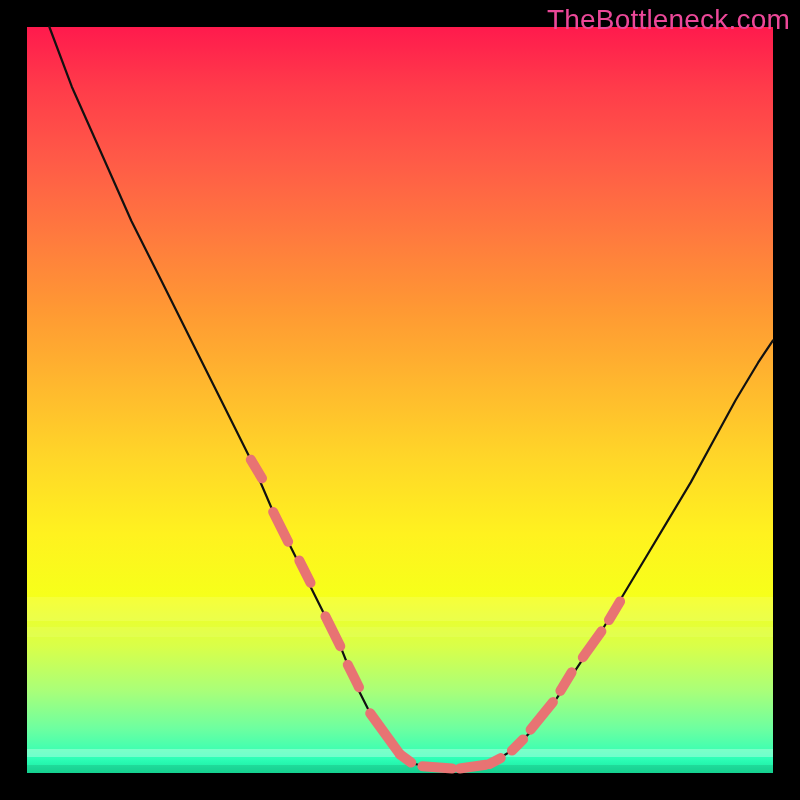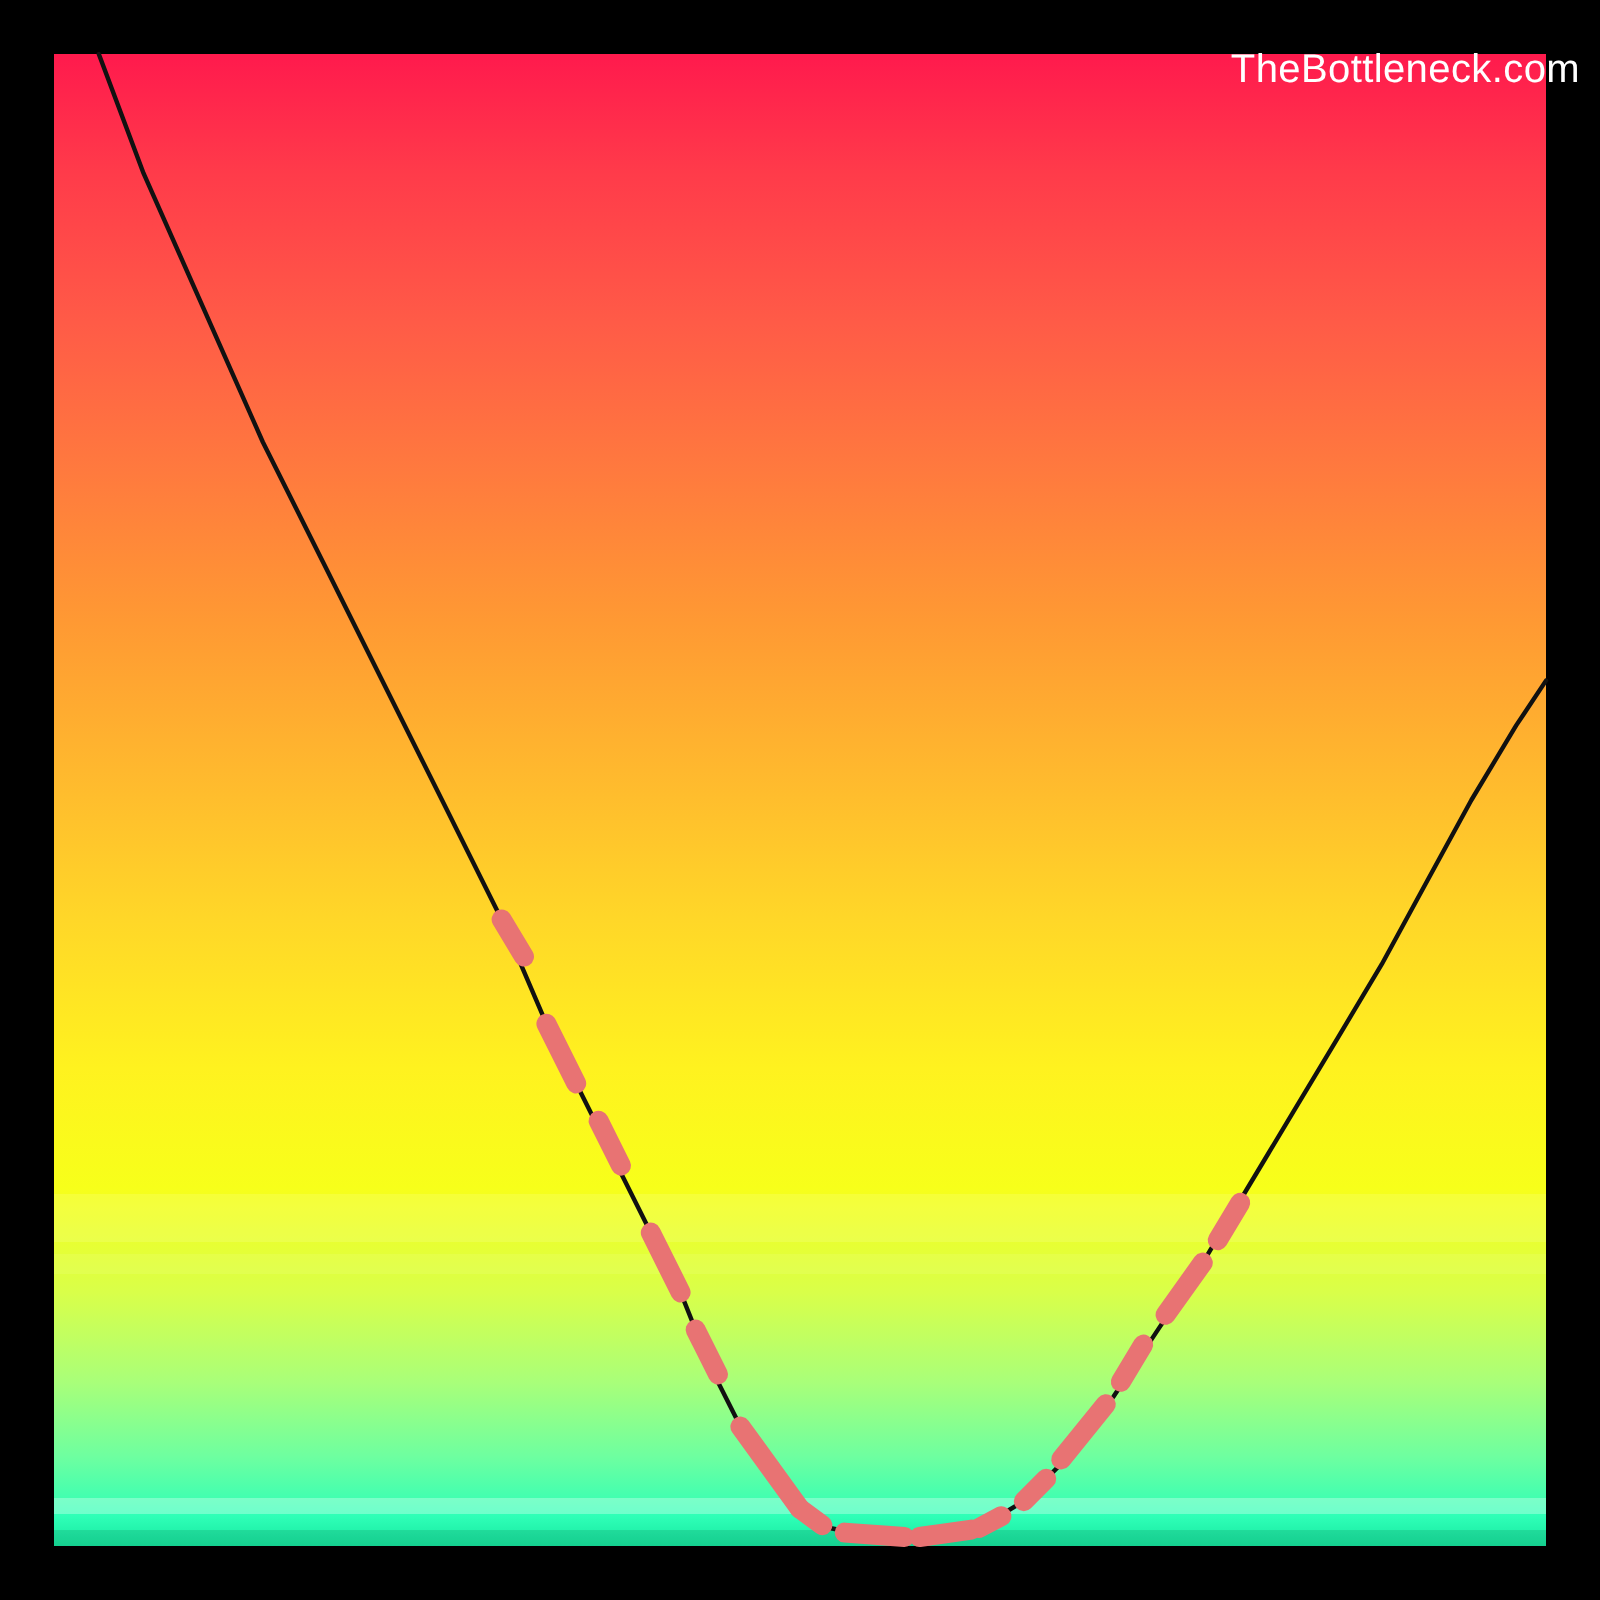--- a/index.html
+++ b/index.html
@@ -31,26 +31,25 @@
       #a9ff79 89%,
       #6effa0 94%,
       #2fffb7 98%,
       #16e8a0 100%
     );
   }
   .watermark {
     position: absolute;
     top: 4px;
     right: 10px;
-    color: #ffffff;
-    font-size: 20px;
+    color: #ec4899;
+    font-size: 28px;
     letter-spacing: 0.2px;
     font-weight: 500;
     z-index: 5;
-    margin-top: 20px;
   }
   
   .band {
     position: absolute;
     left: 0;
     width: 100%;
     mix-blend-mode: screen;
   }
   .band.b1 { top: 570px; height: 24px; background: rgba(255,255,255,0.12); }
   .band.b2 { top: 600px; height: 10px; background: rgba(255,255,255,0.08); }

